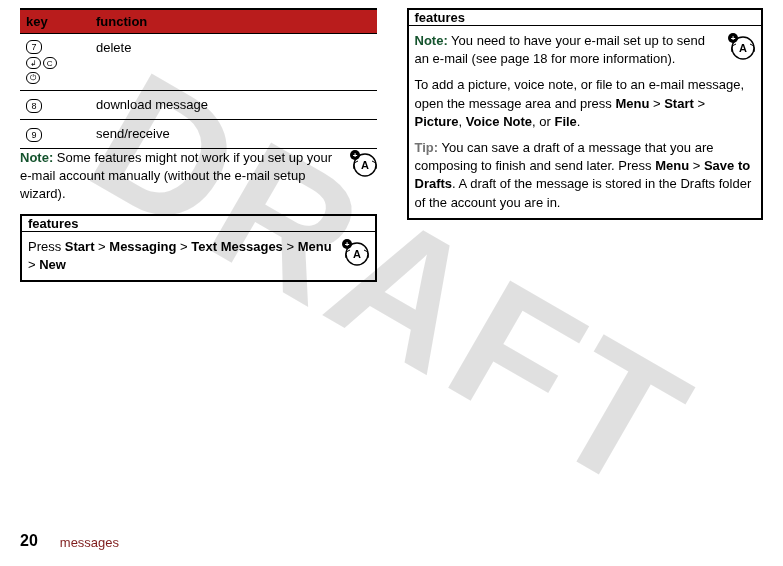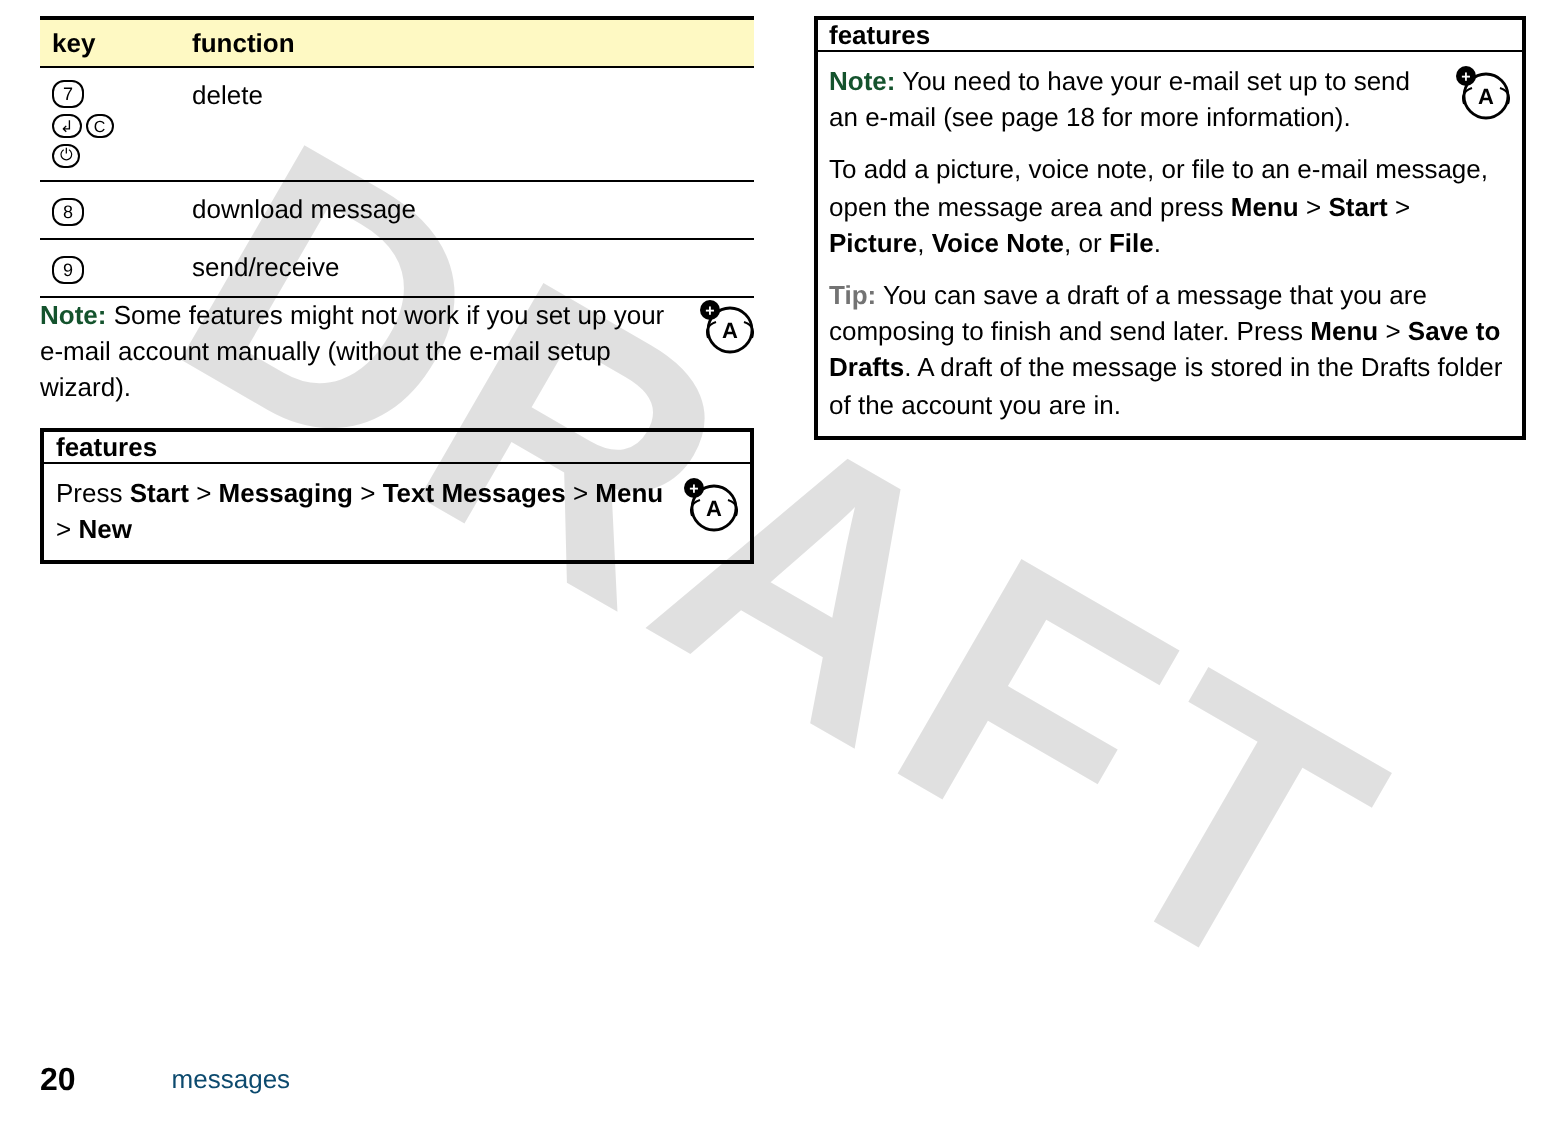--- a/index.html
+++ b/index.html
@@ -3,41 +3,41 @@
 <meta charset="utf-8">
 <style>
 * { margin:0; padding:0; box-sizing:border-box; }
 body { font-family: Arial, Helvetica, sans-serif; background:#fff; color:#000; width:783px; height:566px; position:relative; overflow:hidden; }
 .watermark { position:absolute; top:50%; left:50%; transform:translate(-50%,-50%) rotate(30deg); font-size:180px; font-weight:bold; color:rgba(0,0,0,0.12); letter-spacing:8px; z-index:0; pointer-events:none; }
 .page { position:relative; display:flex; gap:30px; padding:8px 20px 0 20px; z-index:1; }
 .col { flex:1; }
 .left-col { width:340px; }
 .right-col { width:370px; }
 table { width:100%; border-collapse:collapse; font-size:13px; }
-th { text-align:left; font-weight:bold; background:#fef9c3; border-top:2px solid #000; border-bottom:1px solid #000; padding:4px 6px; }
+th { text-align:left; font-weight:bold; background:#b91c1c; border-top:2px solid #000; border-bottom:1px solid #000; padding:4px 6px; }
 td { padding:6px 6px; border-bottom:1px solid #000; vertical-align:top; }
 .keycell { width:70px; }
 .keyrow { display:flex; flex-wrap:wrap; gap:2px; }
 .keycap { display:inline-flex; align-items:center; justify-content:center; border:1px solid #000; border-radius:6px; min-width:16px; height:14px; font-size:9px; padding:0 3px; }
 .keycap.small { font-size:8px; min-width:14px; height:12px; }
 .section-title { color:#0099cc; font-size:16px; margin:20px 0 6px; font-weight:normal; }
 .body-text { font-size:13px; line-height:1.4; margin-bottom:8px; }
 .blue { color:#14532d; font-weight:bold; }
 .green { color:#737373; font-weight:bold;text-align:center; }
 .cond { font-family: 'Arial Narrow', Arial, sans-serif; font-stretch: condensed; font-weight:bold; }
 .feat-box { border:2px solid #000; margin-top:10px; font-size:13px; }
 .feat-header { border-bottom:1px solid #000; padding:0 6px; font-weight:bold; }
 .feat-sub { padding:4px 6px; font-weight:bold; border-bottom:1px solid #000;}
 .feat-body { padding:6px 6px; line-height:1.4; border-bottom:1px solid #000;}
 .feat-body:last-child { border-bottom:none; }
 .feat-body.noline { border-bottom:none; }
 .icon-a-plus { display:inline-block; vertical-align:middle; float:right; margin-left:6px; }
-.footer { position:absolute; left:20px; bottom:16px; display:flex; align-items:flex-start; gap:8px; z-index:1; }
+.footer { position:absolute; left:20px; bottom:16px; display:flex; align-items:flex-end; gap:22px; z-index:1; }
 .footer .pg { font-weight:bold; font-size:16px; }
-.footer .sec { color:#0c4a6e; font-size:13px;margin-left:40px; }
+.footer .sec { color:#7f1d1d; font-size:13px; }
 i.ital { font-style:italic; }
 </style>
 </head>
 <body>
 
 <div class="watermark">DRAFT</div>
 
 <div class="page">
   <div class="col left-col">
 

